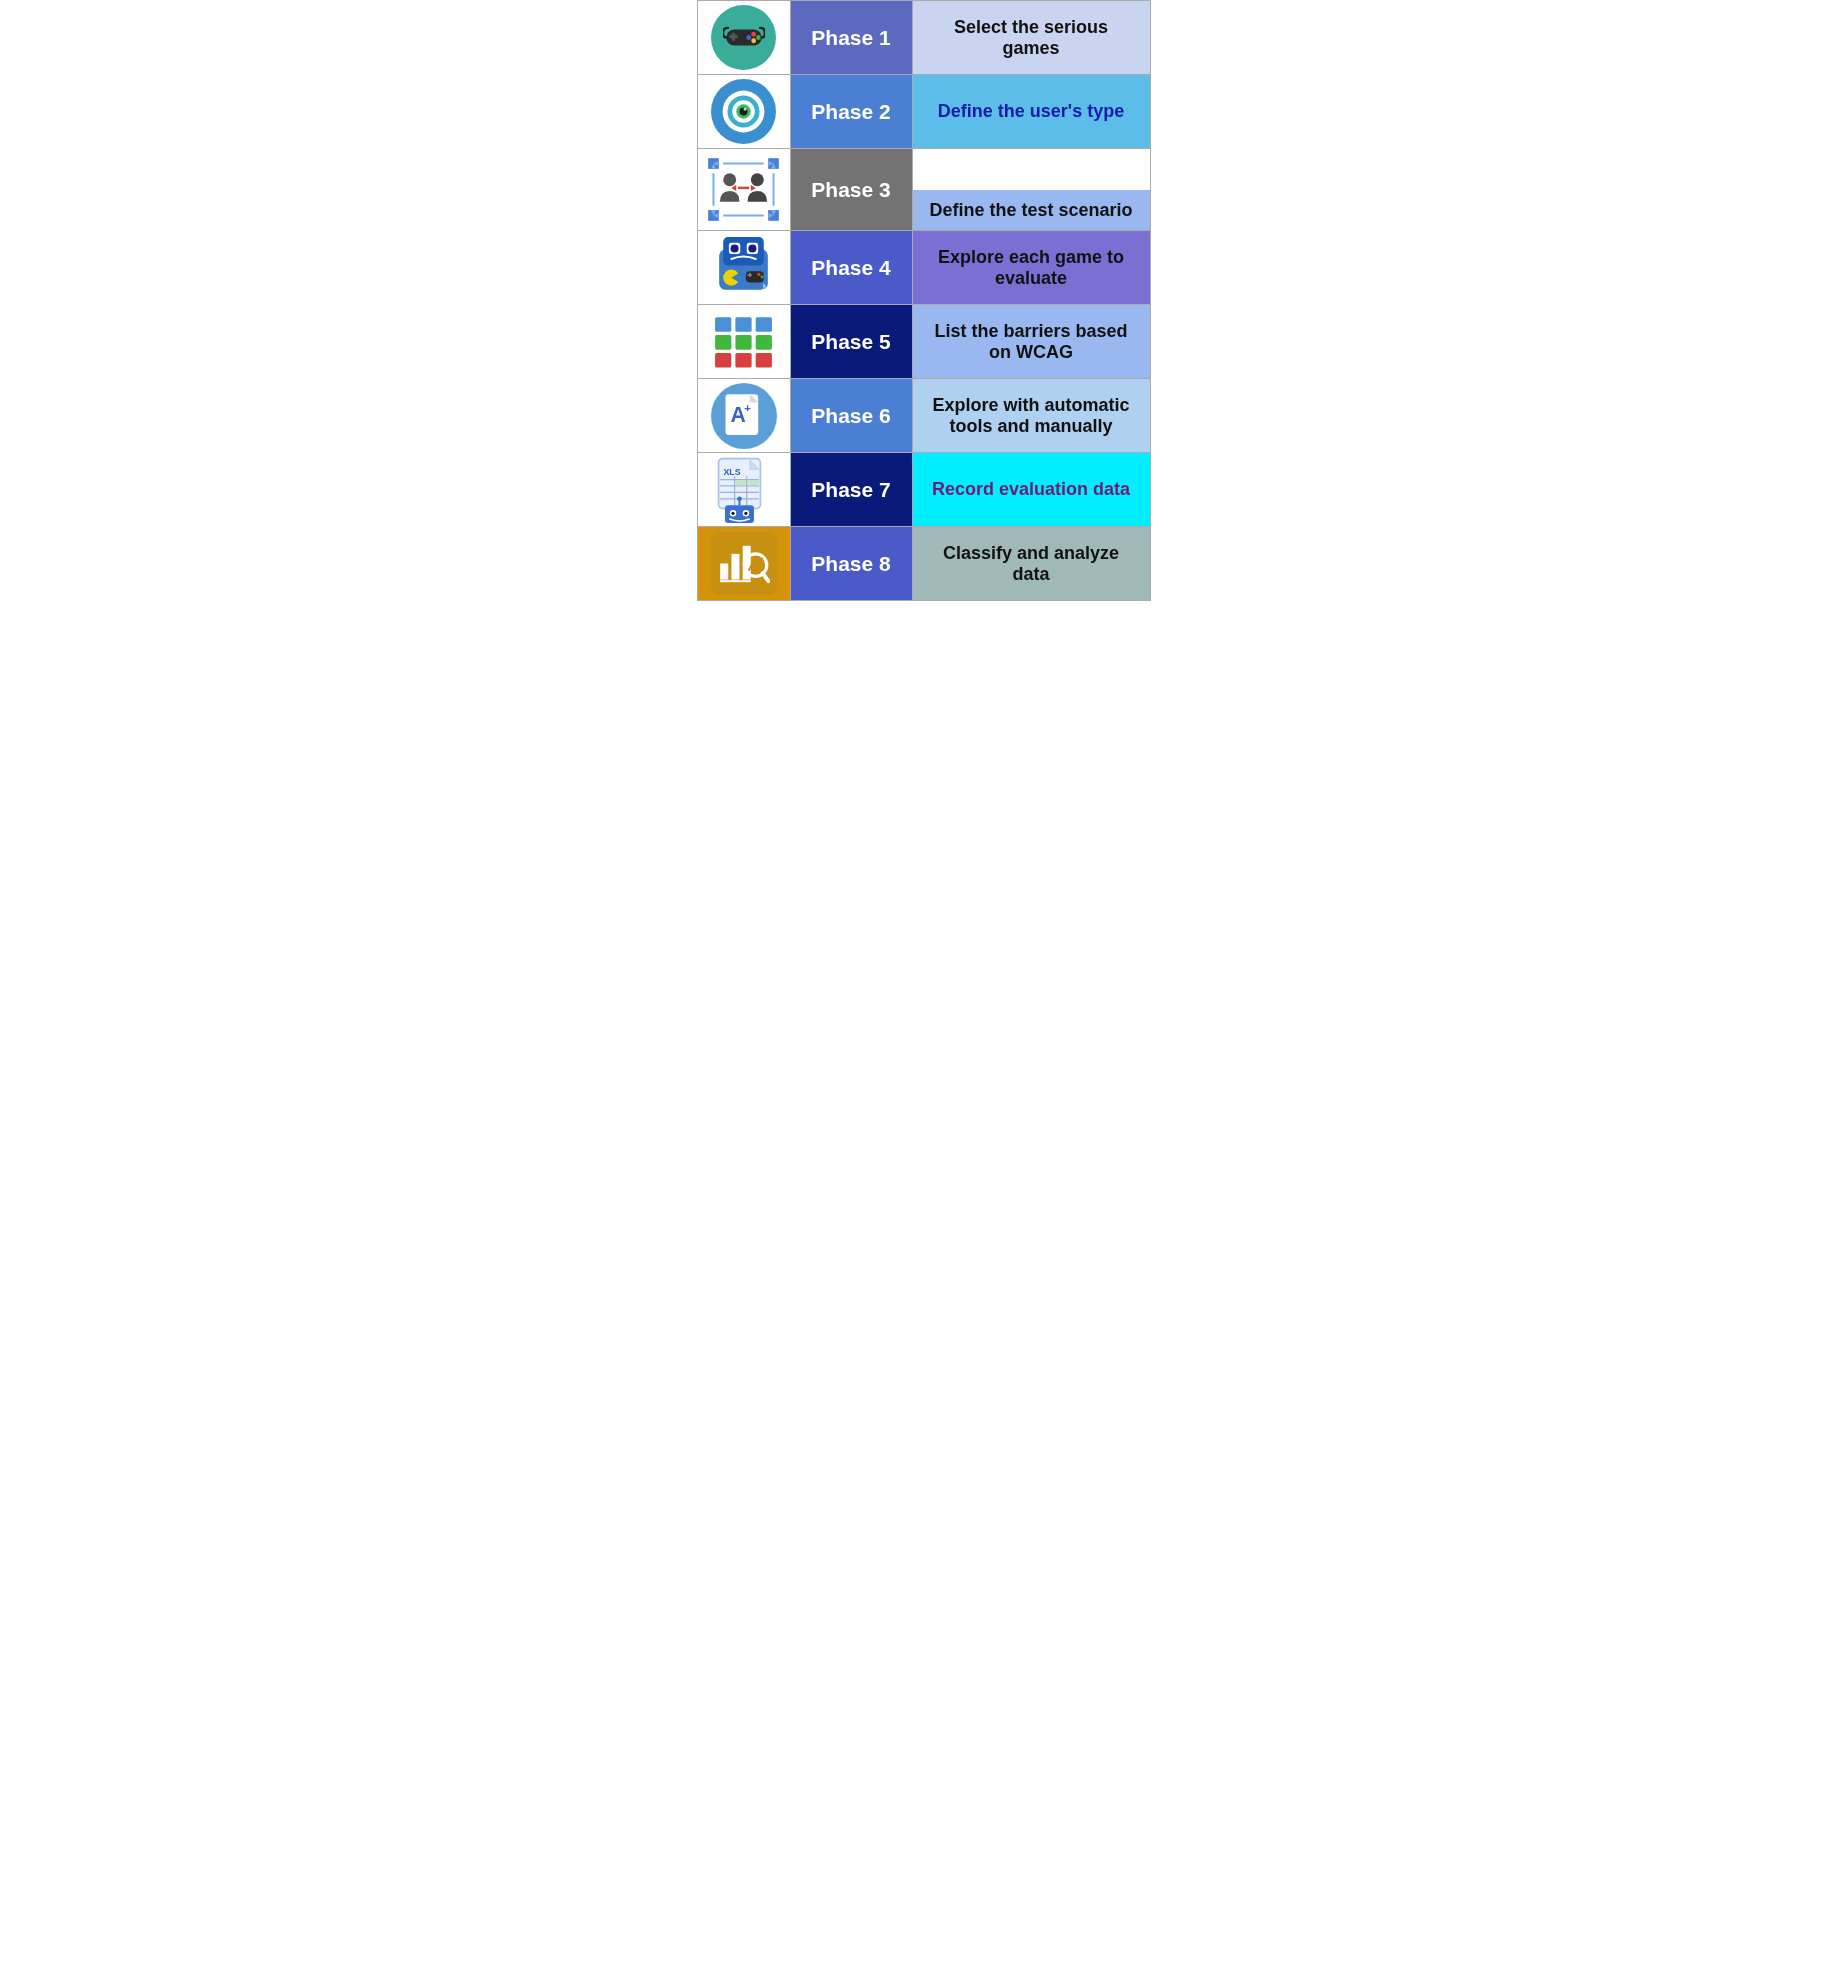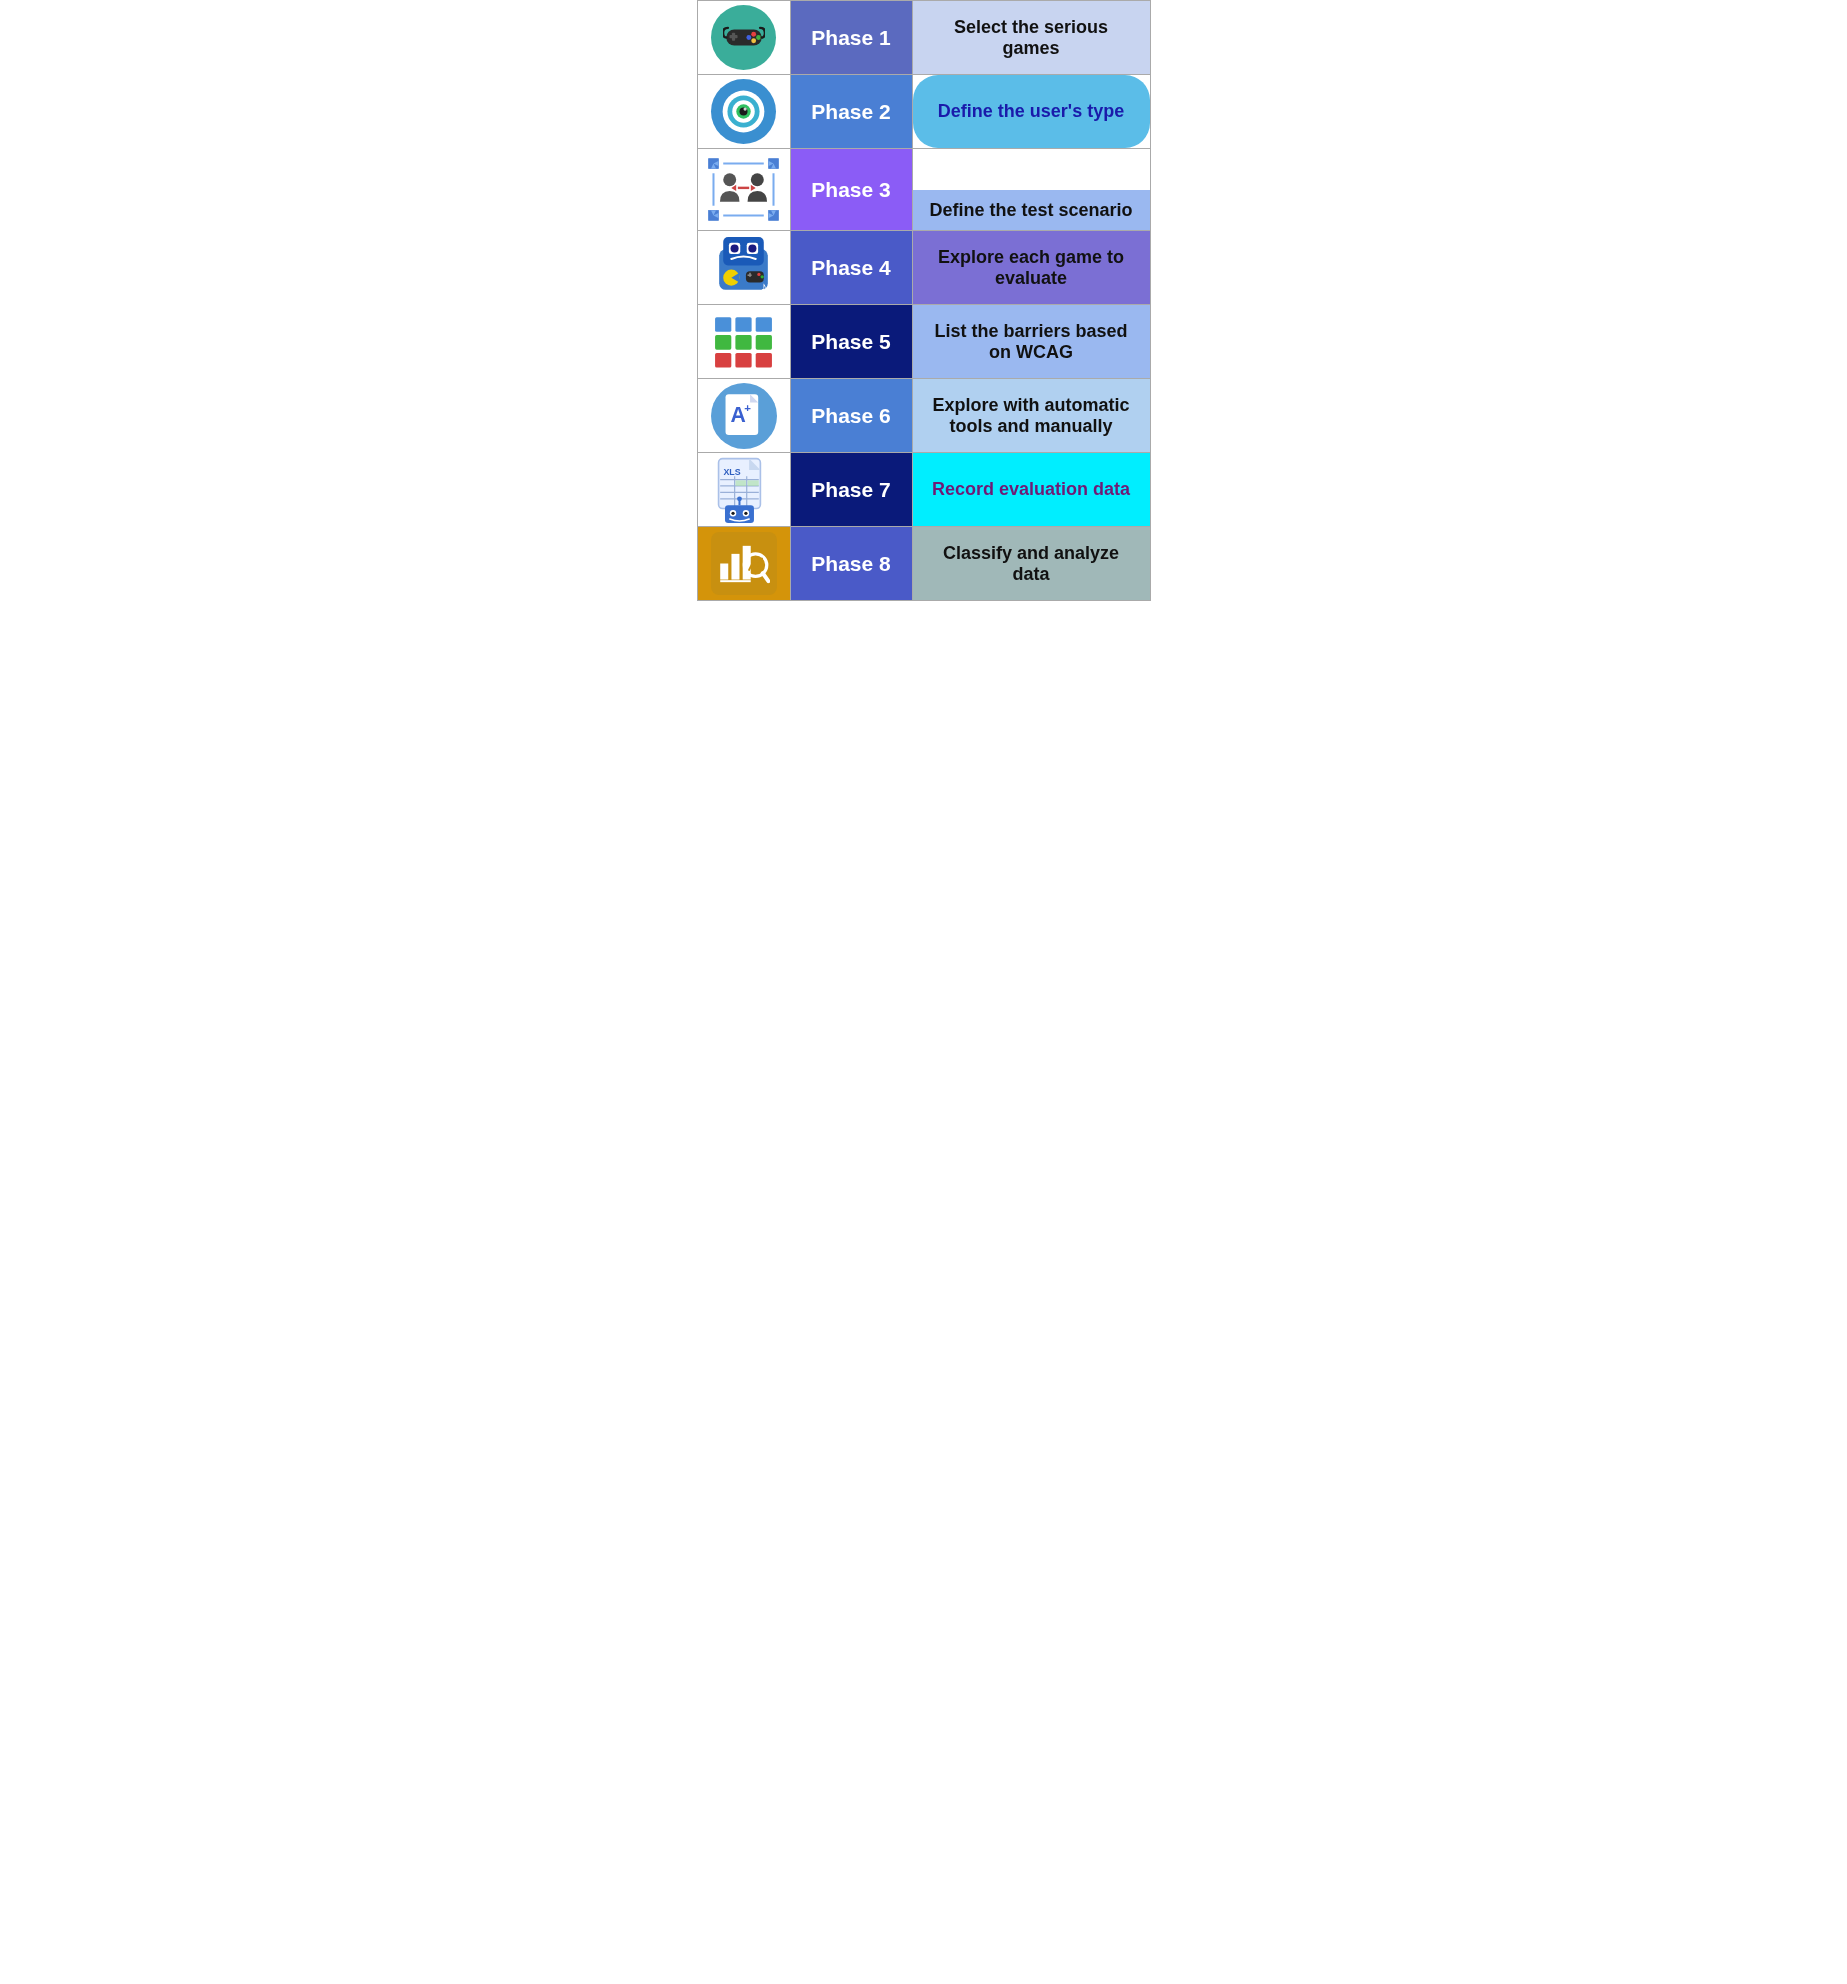--- a/index.html
+++ b/index.html
@@ -176,21 +176,21 @@
 
           <circle cx="28" cy="28" r="9" fill="#30c060"></circle>
 
           <circle cx="28" cy="28" r="5" fill="#1a1a1a"></circle>
 
           <circle cx="30" cy="25" r="2" fill="white" opacity="0.8"></circle>
         </svg>
       </div>
     </div>
     <div class="phase-label" style="background:#4a7fd4;">Phase 2</div>
-    <div class="phase-description" style="background:#5bbde8; color:#1a1aaa;border-radius:25px;">Define the user's type</div>
+    <div class="phase-description" style="background:#5bbde8; color:#1a1aaa;">Define the user's type</div>
   </div>
 
   <div class="phase-row phase-3">
     <div class="phase-icon">
 
       <div style="width:73px;height:65px;display:flex;align-items:center;justify-content:center;position:relative;">
 
         <svg width="73" height="65" viewBox="0 0 90 80" xmlns="http://www.w3.org/2000/svg">
 
           <rect x="2" y="2" width="12" height="12" fill="#4a7fd4" stroke="#4a7fd4"></rect>
@@ -219,21 +219,21 @@
 
           <circle cx="62" cy="28" r="8" fill="#444"></circle>
           <path d="M50 55 Q50 42 62 42 Q74 42 74 55" fill="#444"></path>
 
           <line x1="38" y1="38" x2="52" y2="38" stroke="#cc4444" stroke-width="3"></line>
           <polygon points="36,34 36,42 30,38" fill="#cc4444"></polygon>
           <polygon points="54,34 54,42 60,38" fill="#cc4444"></polygon>
         </svg>
       </div>
     </div>
-    <div class="phase-label" style="background:#8b5cf6;">Phase 3</div>
+    <div class="phase-label" style="background:#737373;">Phase 3</div>
     <div class="phase-description" style="background:#9ab8f0;">Define the test scenario</div>
   </div>
 
   <div class="phase-row phase-4">
     <div class="phase-icon">
 
       <div style="width:73px;height:69px;display:flex;align-items:center;justify-content:center;">
         <svg width="73" height="69" viewBox="0 0 90 85" xmlns="http://www.w3.org/2000/svg" style="font-size:48px">
 
           <rect x="15" y="20" width="60" height="50" rx="8" fill="#3a7ac8"></rect>

